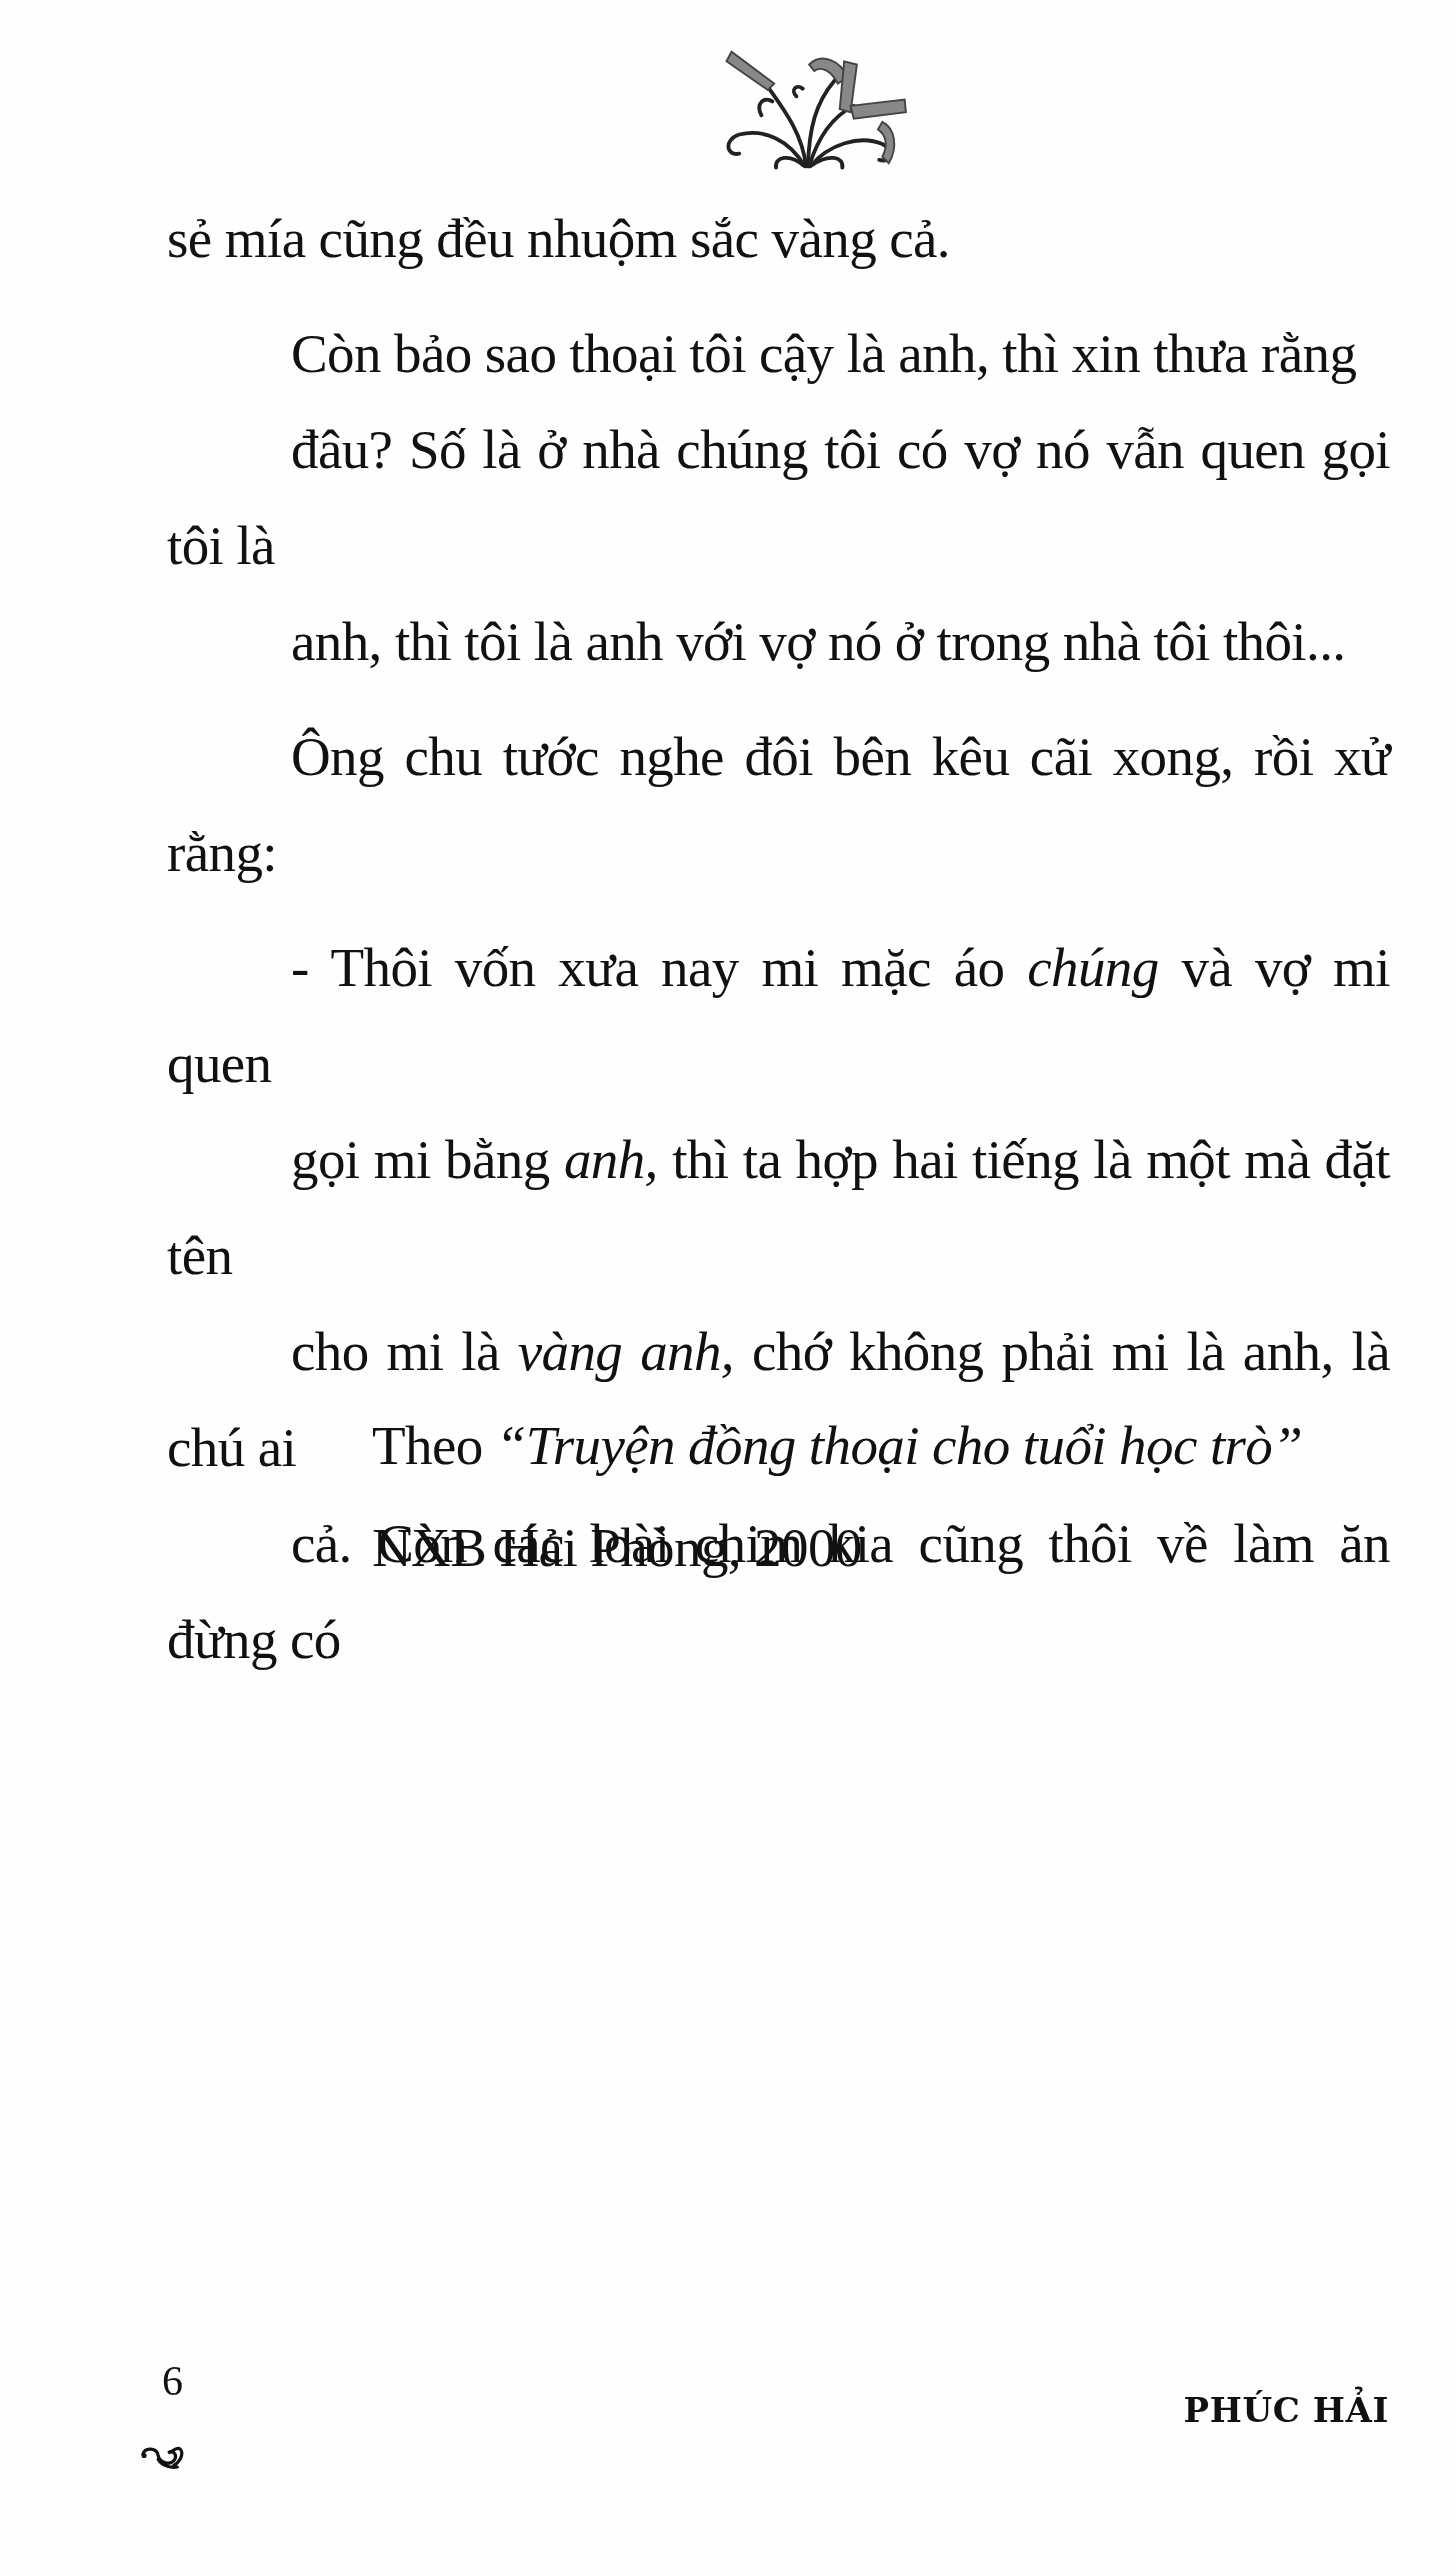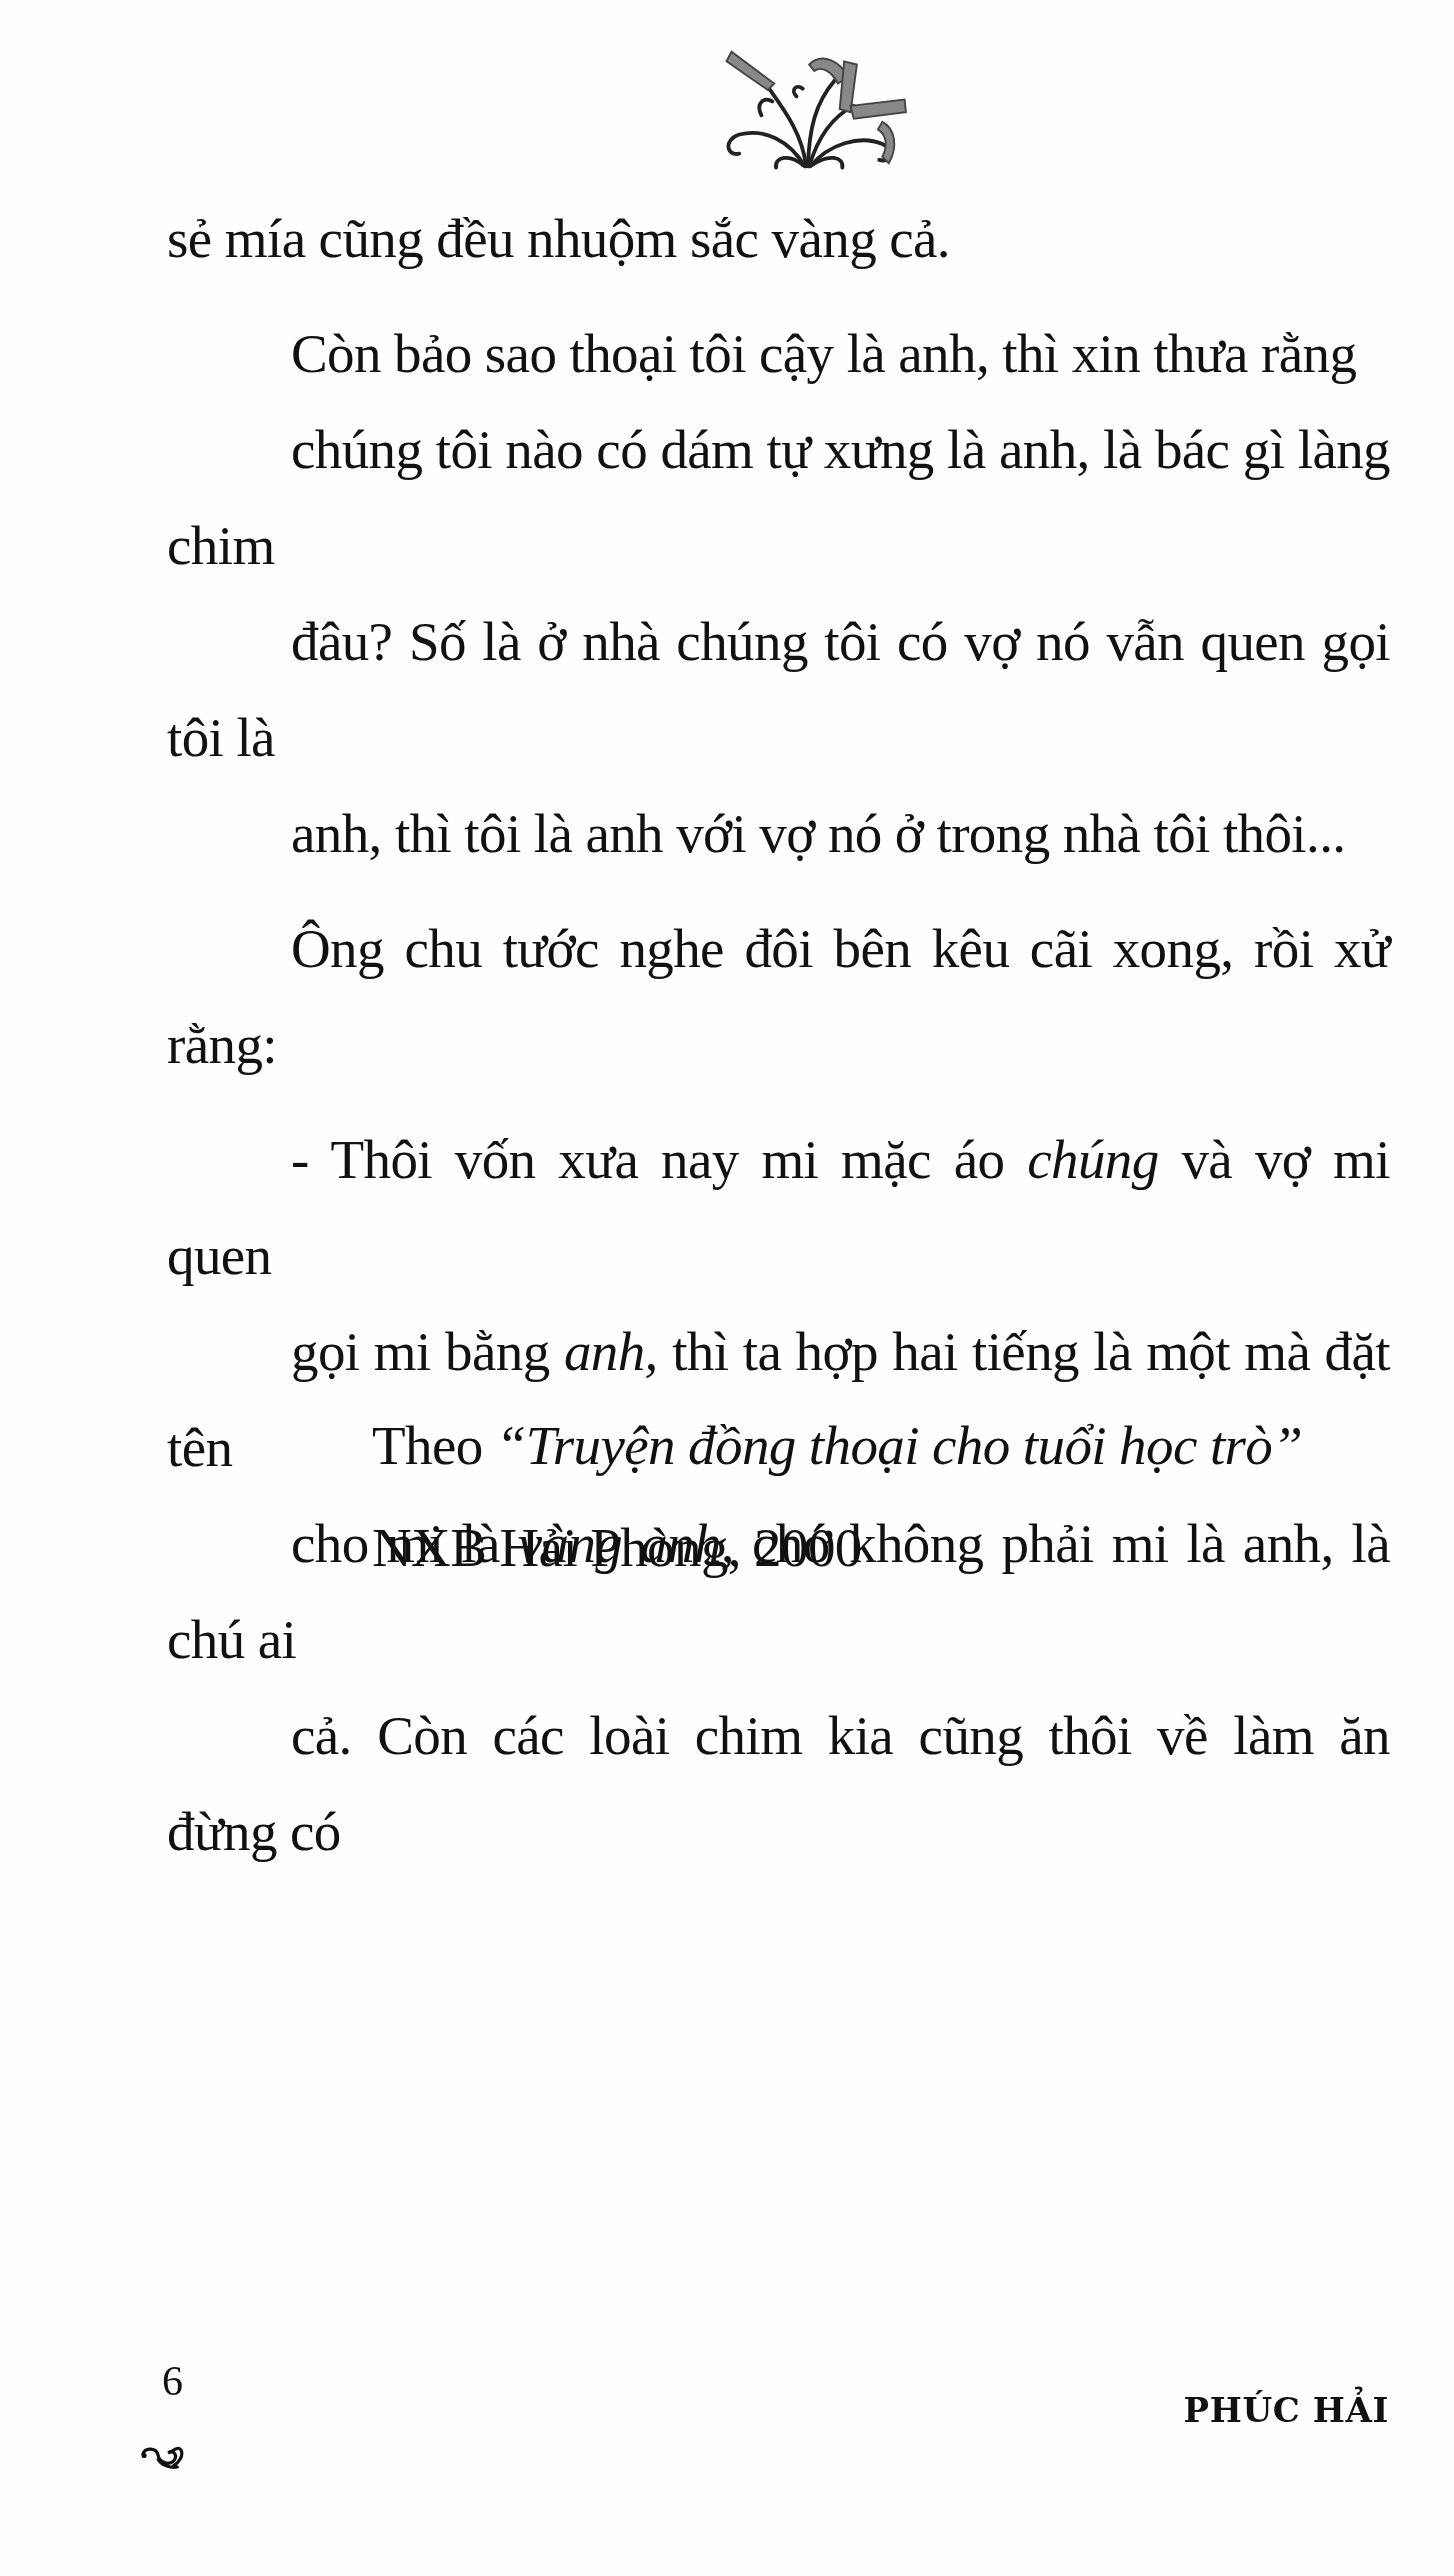--- a/index.html
+++ b/index.html
@@ -106,21 +106,20 @@
       <path d="M285 150 C305 160 310 190 295 215 L285 205 C295 185 290 170 278 162 Z"></path>
     </g>
   </svg>
 
   <div class="body-text">
     <p class="para">
       <span class="line">sẻ mía cũng đều nhuộm sắc vàng cả.</span>
     </p>
     <p class="para indent">
       <span class="line">Còn bảo sao thoại tôi cậy là anh, thì xin thưa rằng</span>
-      <span class="line">chúng tôi nào có dám tự xưng là anh, là bác gì làng chim</span>
       <span class="line">đâu? Số là ở nhà chúng tôi có vợ nó vẫn quen gọi tôi là</span>
       <span class="line">anh, thì tôi là anh với vợ nó ở trong nhà tôi thôi...</span>
     </p>
     <p class="para indent">
       <span class="line">Ông chu tước nghe đôi bên kêu cãi xong, rồi xử rằng:</span>
     </p>
     <p class="para indent">
       <span class="line"><span>- Thôi vốn xưa nay mi mặc áo </span><em>chúng</em><span> và vợ mi quen</span></span>
       <span class="line"><span>gọi mi bằng </span><em>anh,</em><span> thì ta hợp hai tiếng là một mà đặt tên</span></span>
       <span class="line"><span>cho mi là </span><em>vàng anh,</em><span> chớ không phải mi là anh, là chú ai</span></span>

